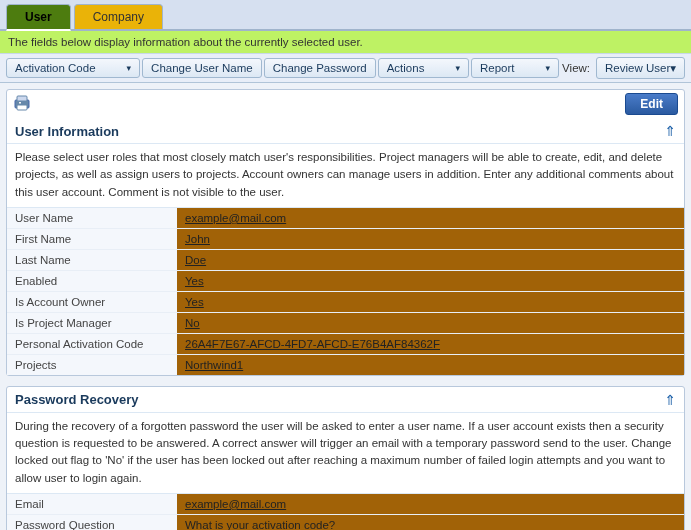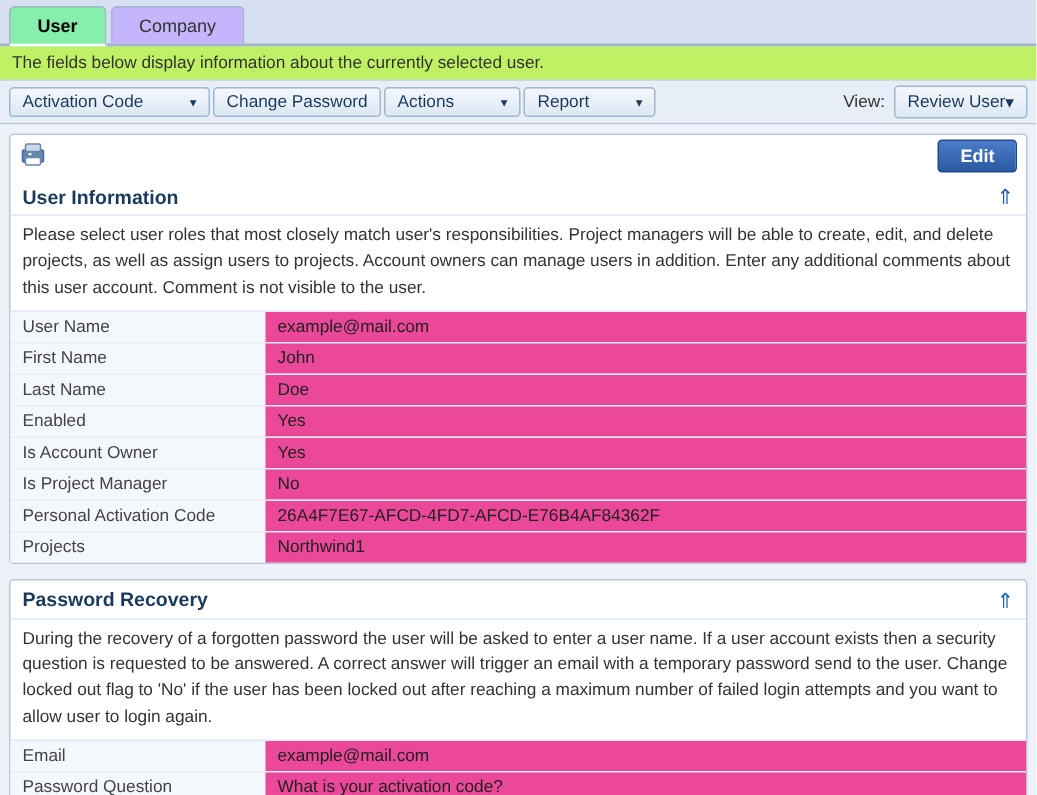--- a/index.html
+++ b/index.html
@@ -19,27 +19,27 @@
       border-bottom: 2px solid #a0b4cc;
       padding-top: 4px;
       padding-left: 6px;
     }
     .tab {
       padding: 5px 18px 5px 18px;
       cursor: pointer;
       border: 1px solid #a0b4cc;
       border-bottom: none;
       border-radius: 4px 4px 0 0;
-      background: #c4b5fd;
+      background: #eab308;
       margin-right: 3px;
       font-size: 12px;
       color: #333;
     }
     .tab.active {
-      background: #86efac;
+      background: #4d7c0f;
       font-weight: bold;
       border-bottom: 2px solid #fff;
       margin-bottom: -2px;
       color: #000;
     }
 
     
     .info-bar {
       padding: 5px 8px;
       background: #bef264;
@@ -149,21 +149,22 @@
     }
     .data-table td:first-child {
       color: #444;
       width: 170px;
       font-weight: normal;
       background: #f4f7fc;
       white-space: nowrap;
     }
     .data-table td:last-child {
       color: #222;
-      background: #ec4899;
+      background: #a16207;
+      text-decoration: underline;
     }
     .edit-btn {
       padding: 3px 14px;
       background: linear-gradient(to bottom, #4a7cc9, #2a5aa0);
       color: #fff;
       border: 1px solid #1a4a90;
       border-radius: 3px;
       cursor: pointer;
       font-size: 12px;
       font-weight: bold;
@@ -183,20 +184,23 @@
   <div class="tab active">User</div>
   <div class="tab">Company</div>
 </div>
 
 <div class="info-bar">The fields below display information about the currently selected user.</div>
 
 <div class="toolbar">
   <div class="toolbar-btn">
     <span>Activation Code</span>
     <span class="arrow">▾</span>
+  </div>
+  <div class="toolbar-btn">
+    <span>Change User Name</span>
   </div>
   <div class="toolbar-btn">
     <span>Change Password</span>
   </div>
   <div class="toolbar-btn">
     <span>Actions</span>
     <span class="arrow">▾</span>
   </div>
   <div class="toolbar-btn">
     <span>Report</span>

